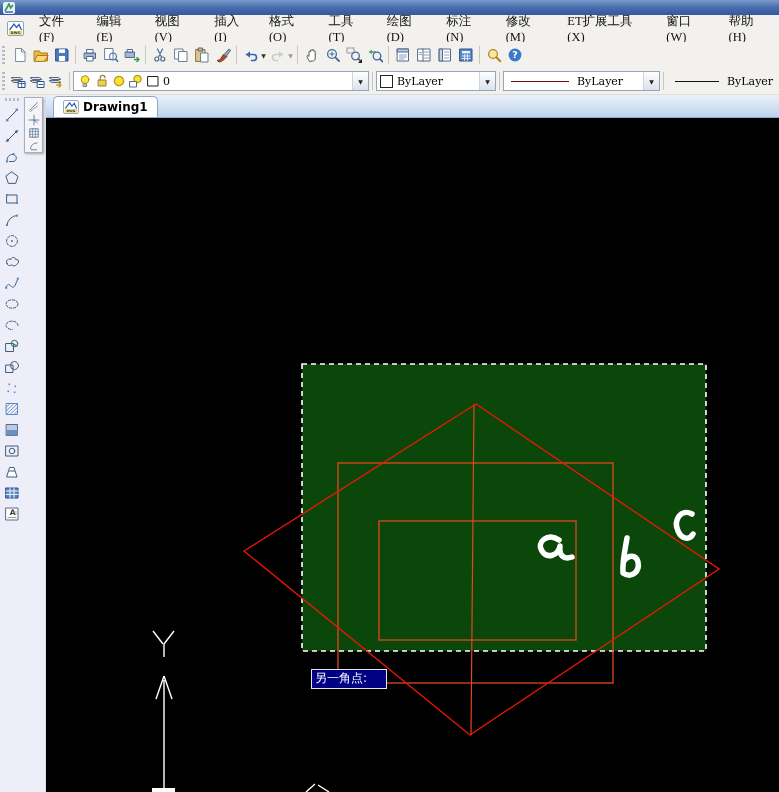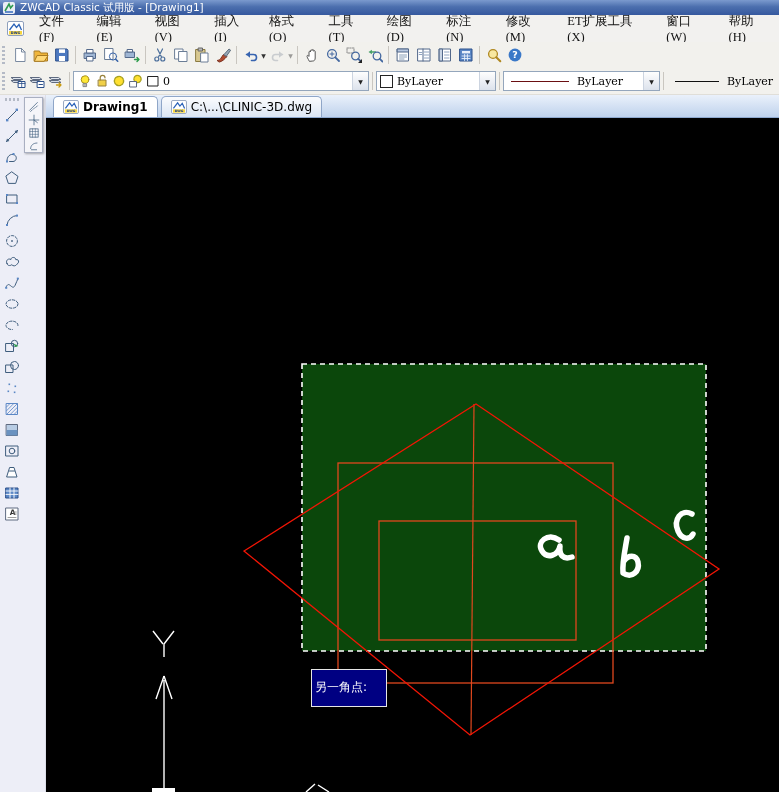--- a/index.html
+++ b/index.html
@@ -53,36 +53,35 @@
     display:flex;align-items:center;justify-content:center;border-radius:2px;}
   .minipanel{position:absolute;left:24px;top:97px;width:19px;height:56px;background:#f5f5f9;
     border:1px solid #a9afc1;box-shadow:1px 1px 2px rgba(0,0,0,.3);
     display:flex;flex-direction:column;align-items:center;padding-top:2px;box-sizing:border-box;}
   .mtool{width:15px;height:13px;border:none;background:transparent;padding:0;
     display:flex;align-items:center;justify-content:center;}
   
   .canvas{position:absolute;left:46px;top:118px;width:733px;height:674px;background:#000;}
   .canvas svg{position:absolute;left:0;top:0;}
   .tooltip{position:absolute;background:#000082;border:1px solid #e6e6e6;color:#fff;
-    font-size:12px;line-height:17px;height:18px;padding:9px 3px;white-space:nowrap;box-sizing:content-box;}
+    font-size:12px;line-height:17px;height:18px;padding:0 3px;white-space:nowrap;box-sizing:content-box;}
 </style>
 </head>
 <body>
 
 <div id="win">
 
   <div class="titlebar">
     <span style="display:flex">
         <svg width="12" height="12" viewBox="0 0 12 12">
           <rect x="0" y="0" width="12" height="12" rx="2" fill="#e9edf5"></rect>
           <path d="M2 9L6 2l1.6 4L10 3" fill="none" stroke="#2e9a4e" stroke-width="1.6"></path>
           <path d="M2 10h8" stroke="#2a62b8" stroke-width="1.4"></path>
         </svg>
       </span>
-    <span class="title">ZWCAD Classic 试用版 - [Drawing1]</span>
   </div>
 
   <div class="menubar">
     <span style="display:flex;margin:0 6px 0 4px">
         <svg width="17" height="15" viewBox="0 0 17 15">
           <rect x="0.5" y="0.5" width="16" height="14" rx="1.5" fill="#fff" stroke="#8fa0bc"></rect>
           <path d="M2.5 9L7 3l2.5 3.5L12 3.5l2.5 5.5" fill="none" stroke="#2a62b8" stroke-width="1.3"></path>
           <rect x="2" y="10" width="13" height="3.6" fill="#f6d53e"></rect>
           <text x="8.5" y="13.1" text-anchor="middle" font-size="3.4" font-weight="bold" fill="#1b3d8c">DWG</text>
         </svg>
@@ -520,31 +519,20 @@
       <div class="tab active">
         <span style="display: flex;">
           <svg width="16" height="14" viewBox="0 0 17 15">
             <rect x="0.5" y="0.5" width="16" height="14" rx="1.5" fill="#fff" stroke="#8fa0bc"></rect>
             <path d="M2.5 9L7 3l2.5 3.5L12 3.5l2.5 5.5" fill="none" stroke="#2a62b8" stroke-width="1.3"></path>
             <rect x="2" y="10" width="13" height="3.6" fill="#f6d53e"></rect>
             <text x="8.5" y="13.1" text-anchor="middle" font-size="3.4" font-weight="bold" fill="#1b3d8c">DWG</text>
           </svg>
         </span>
         <span>Drawing1</span>
-      </div>
-      <div class="tab">
-        <span style="display: flex;">
-          <svg width="16" height="14" viewBox="0 0 17 15">
-            <rect x="0.5" y="0.5" width="16" height="14" rx="1.5" fill="#fff" stroke="#8fa0bc"></rect>
-            <path d="M2.5 9L7 3l2.5 3.5L12 3.5l2.5 5.5" fill="none" stroke="#2a62b8" stroke-width="1.3"></path>
-            <rect x="2" y="10" width="13" height="3.6" fill="#f6d53e"></rect>
-            <text x="8.5" y="13.1" text-anchor="middle" font-size="3.4" font-weight="bold" fill="#1b3d8c">DWG</text>
-          </svg>
-        </span>
-        <span>C:\...\CLINIC-3D.dwg</span>
       </div>
     </div>
 
   <div class="minipanel" id="minipanel">
       <button class="mtool">
         <span style="display: flex;">
           <svg width="12" height="12" viewBox="0 0 16 16" fill="none" stroke-linecap="round">
             <path d="M2 12.5L12.5 2M3.5 14l2-2M10.5 8.5l2-2M7 11l2-2" stroke="#3f5d7d"></path>
           </svg>
         </span>

